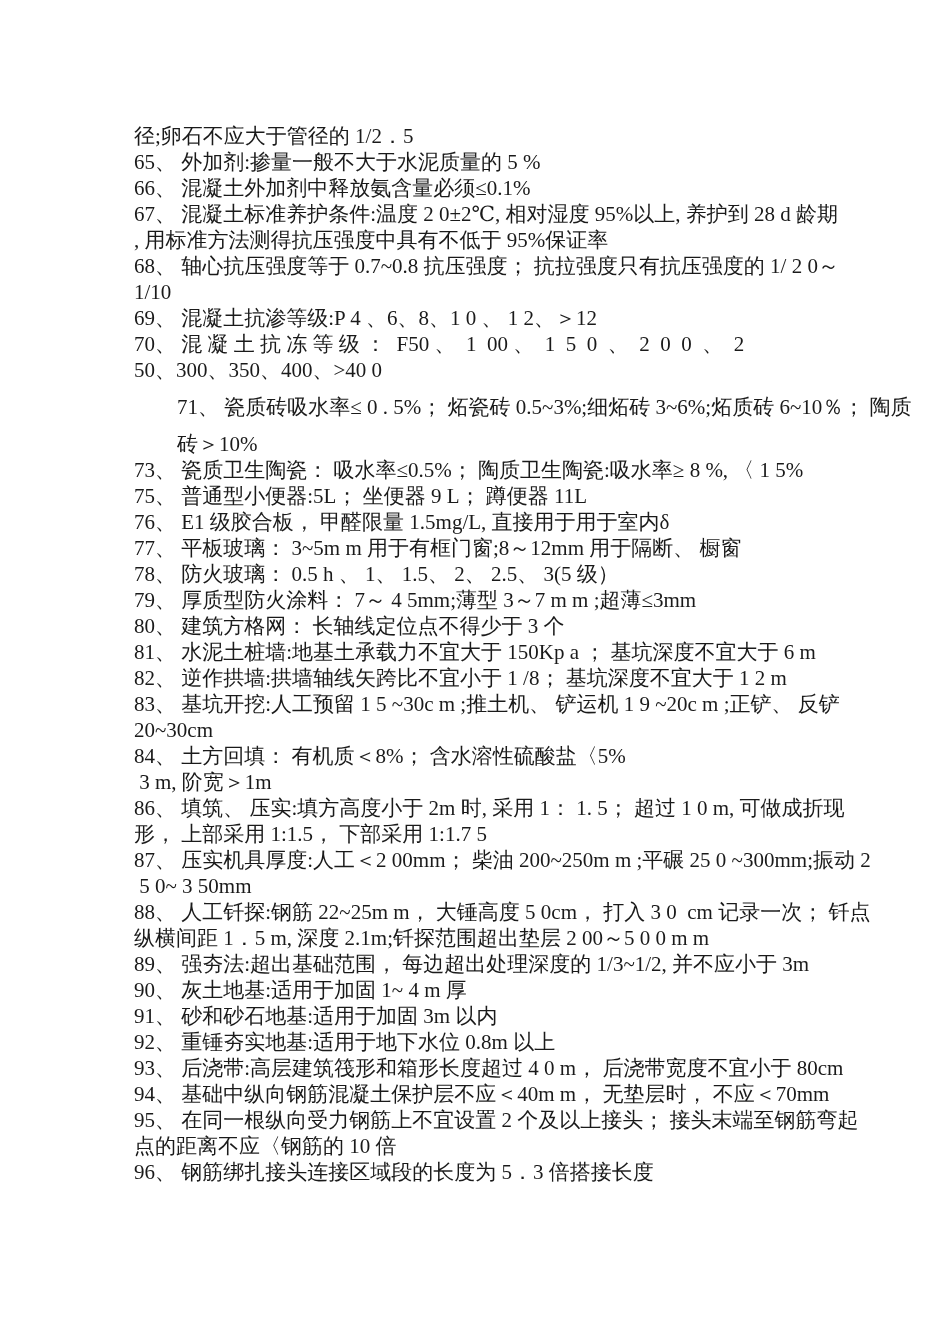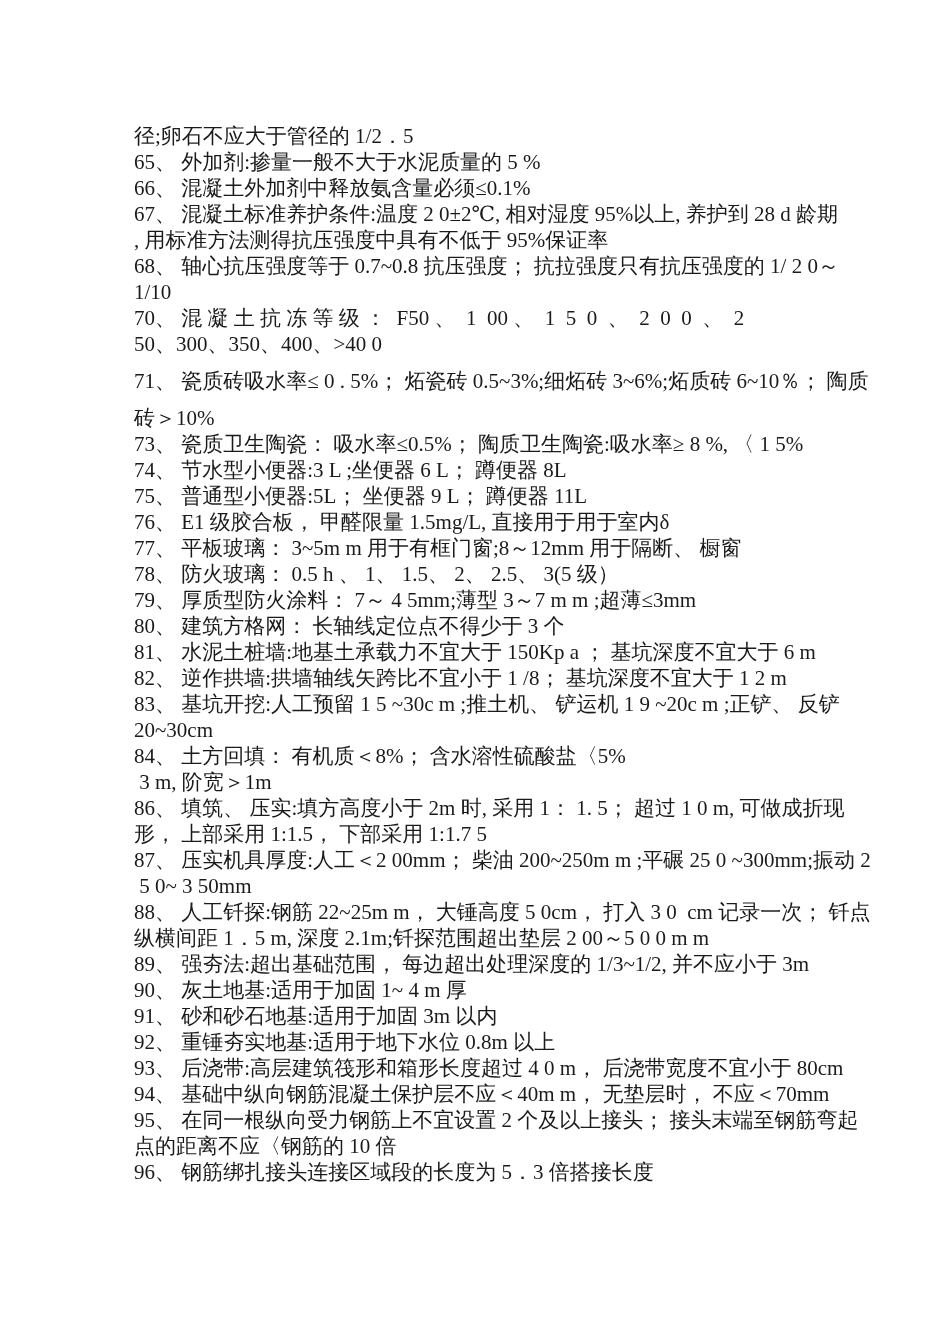--- a/index.html
+++ b/index.html
@@ -23,40 +23,41 @@
     font-family: "Liberation Serif", "DejaVu Serif", serif;
     font-size: 21px;
     line-height: 26px;
   }
   .line {
     white-space: pre;
     min-height: 26px;
   }
   .line.gap {
     margin-top: 11px;
+    margin-left: 43px;
   }
 </style>
 </head>
 <body>
 
 <div class="page">
   <div class="doc" id="doc">
       <div class="line">径;卵石不应大于管径的 1/2．5</div>
       <div class="line">65、 外加剂:掺量一般不大于水泥质量的 5 %</div>
       <div class="line">66、 混凝土外加剂中释放氨含量必须≤0.1%</div>
       <div class="line">67、 混凝土标准养护条件:温度 2 0±2℃, 相对湿度 95%以上, 养护到 28 d 龄期</div>
       <div class="line">, 用标准方法测得抗压强度中具有不低于 95%保证率</div>
       <div class="line">68、 轴心抗压强度等于 0.7~0.8 抗压强度； 抗拉强度只有抗压强度的 1/ 2 0～</div>
       <div class="line">1/10</div>
+      <div class="line">69、 混凝土抗渗等级:P 4 、6、8、1 0 、 1 2、＞12</div>
       <div class="line">70、 混 凝 土 抗 冻 等 级 ：  F50 、  1  00 、  1  5  0  、  2  0  0  、  2</div>
       <div class="line">50、300、350、400、&gt;40 0</div>
       <div class="line gap">71、 瓷质砖吸水率≤ 0 . 5%； 炻瓷砖 0.5~3%;细炻砖 3~6%;炻质砖 6~10％； 陶质</div>
       <div class="line gap">砖＞10%</div>
       <div class="line">73、 瓷质卫生陶瓷： 吸水率≤0.5%； 陶质卫生陶瓷:吸水率≥ 8 %, 〈 1 5%</div>
-      <div class="line">74、 节水型小便器:3 L ;坐便器 6 L； 蹲便器 8L</div>
       <div class="line">75、 普通型小便器:5L； 坐便器 9 L； 蹲便器 11L</div>
       <div class="line">76、 E1 级胶合板， 甲醛限量 1.5mg/L, 直接用于用于室内δ</div>
       <div class="line">77、 平板玻璃： 3~5m m 用于有框门窗;8～12mm 用于隔断、 橱窗</div>
       <div class="line">78、 防火玻璃： 0.5 h 、 1、 1.5、 2、 2.5、 3(5 级）</div>
       <div class="line">79、 厚质型防火涂料： 7～ 4 5mm;薄型 3～7 m m ;超薄≤3mm</div>
       <div class="line">80、 建筑方格网： 长轴线定位点不得少于 3 个</div>
       <div class="line">81、 水泥土桩墙:地基土承载力不宜大于 150Kp a ； 基坑深度不宜大于 6 m</div>
       <div class="line">82、 逆作拱墙:拱墙轴线矢跨比不宜小于 1 /8； 基坑深度不宜大于 1 2 m</div>
       <div class="line">83、 基坑开挖:人工预留 1 5 ~30c m ;推土机、 铲运机 1 9 ~20c m ;正铲、 反铲</div>
       <div class="line">20~30cm</div>

